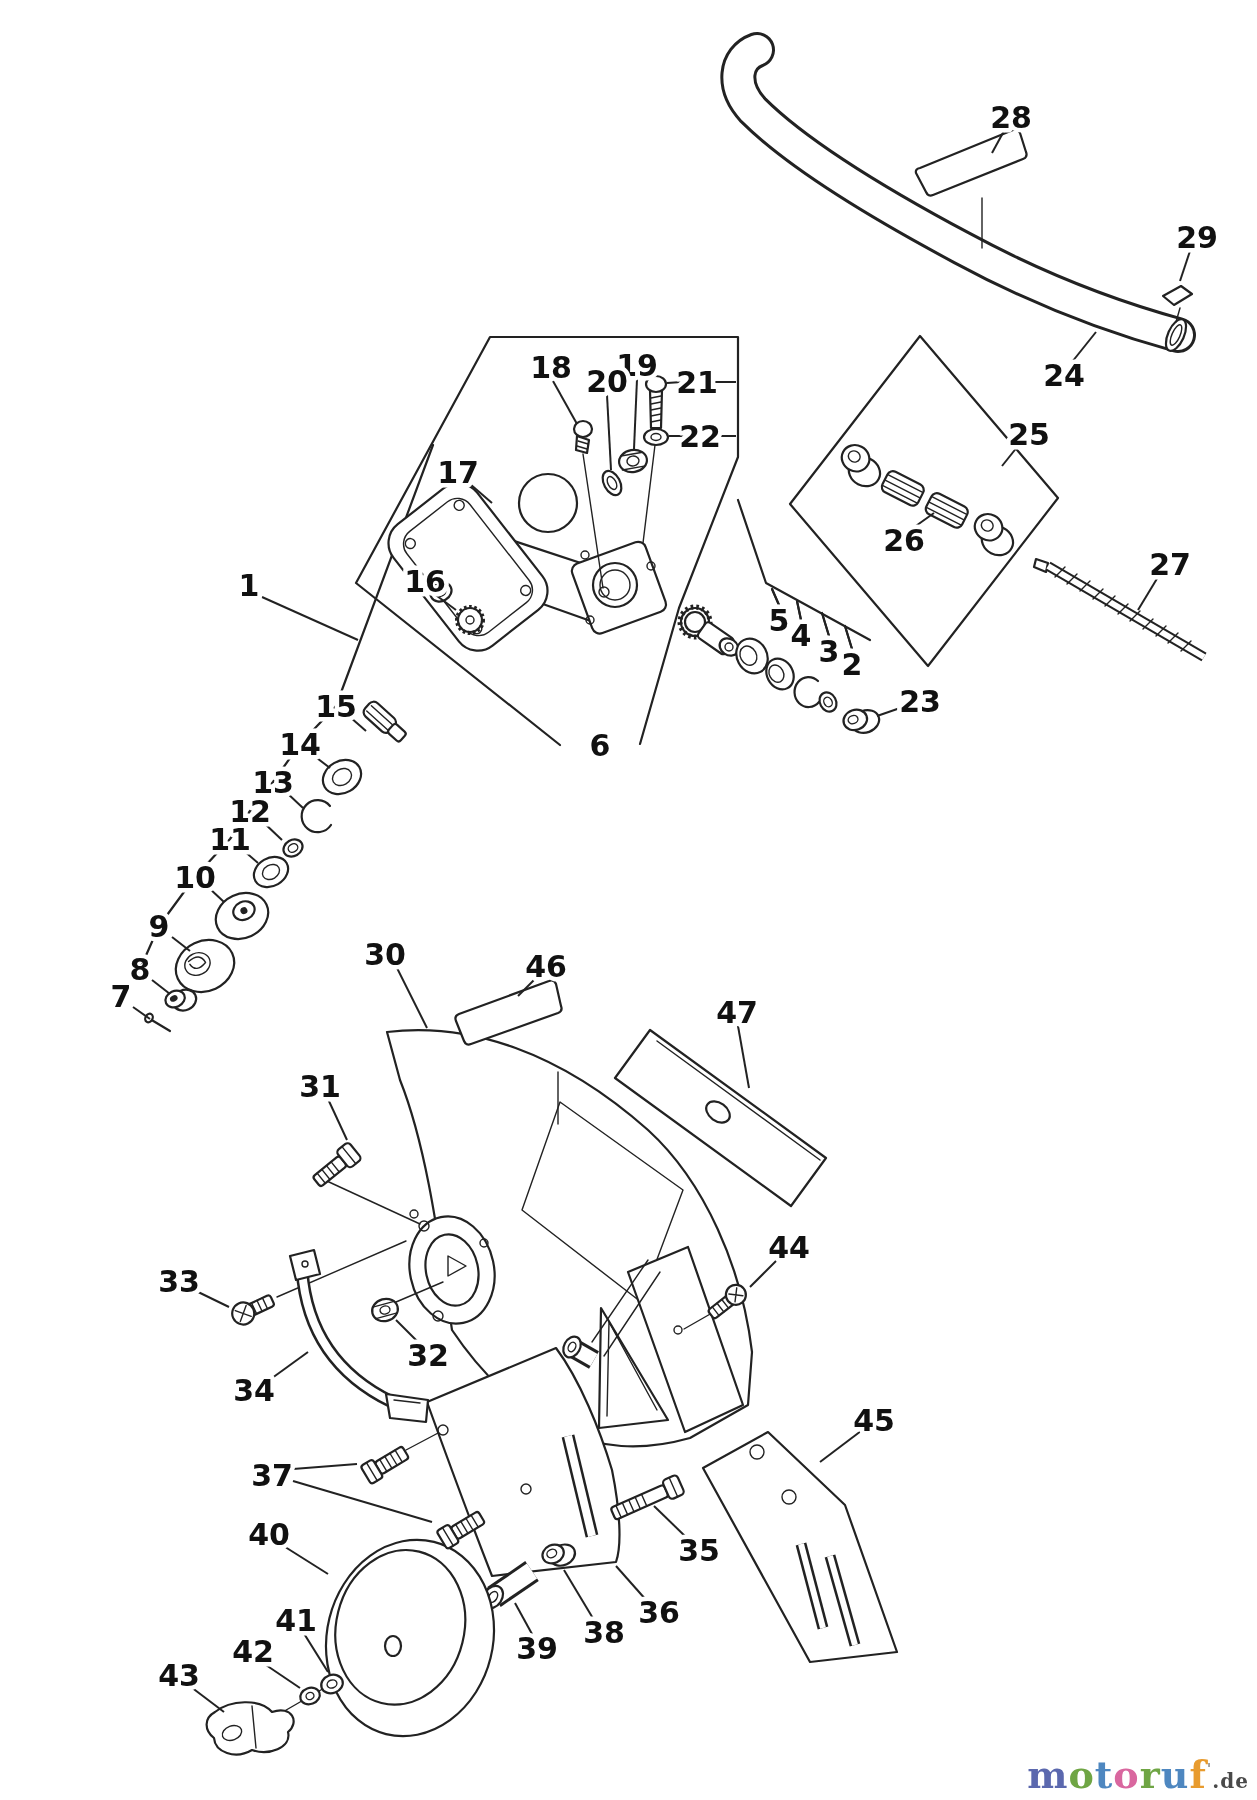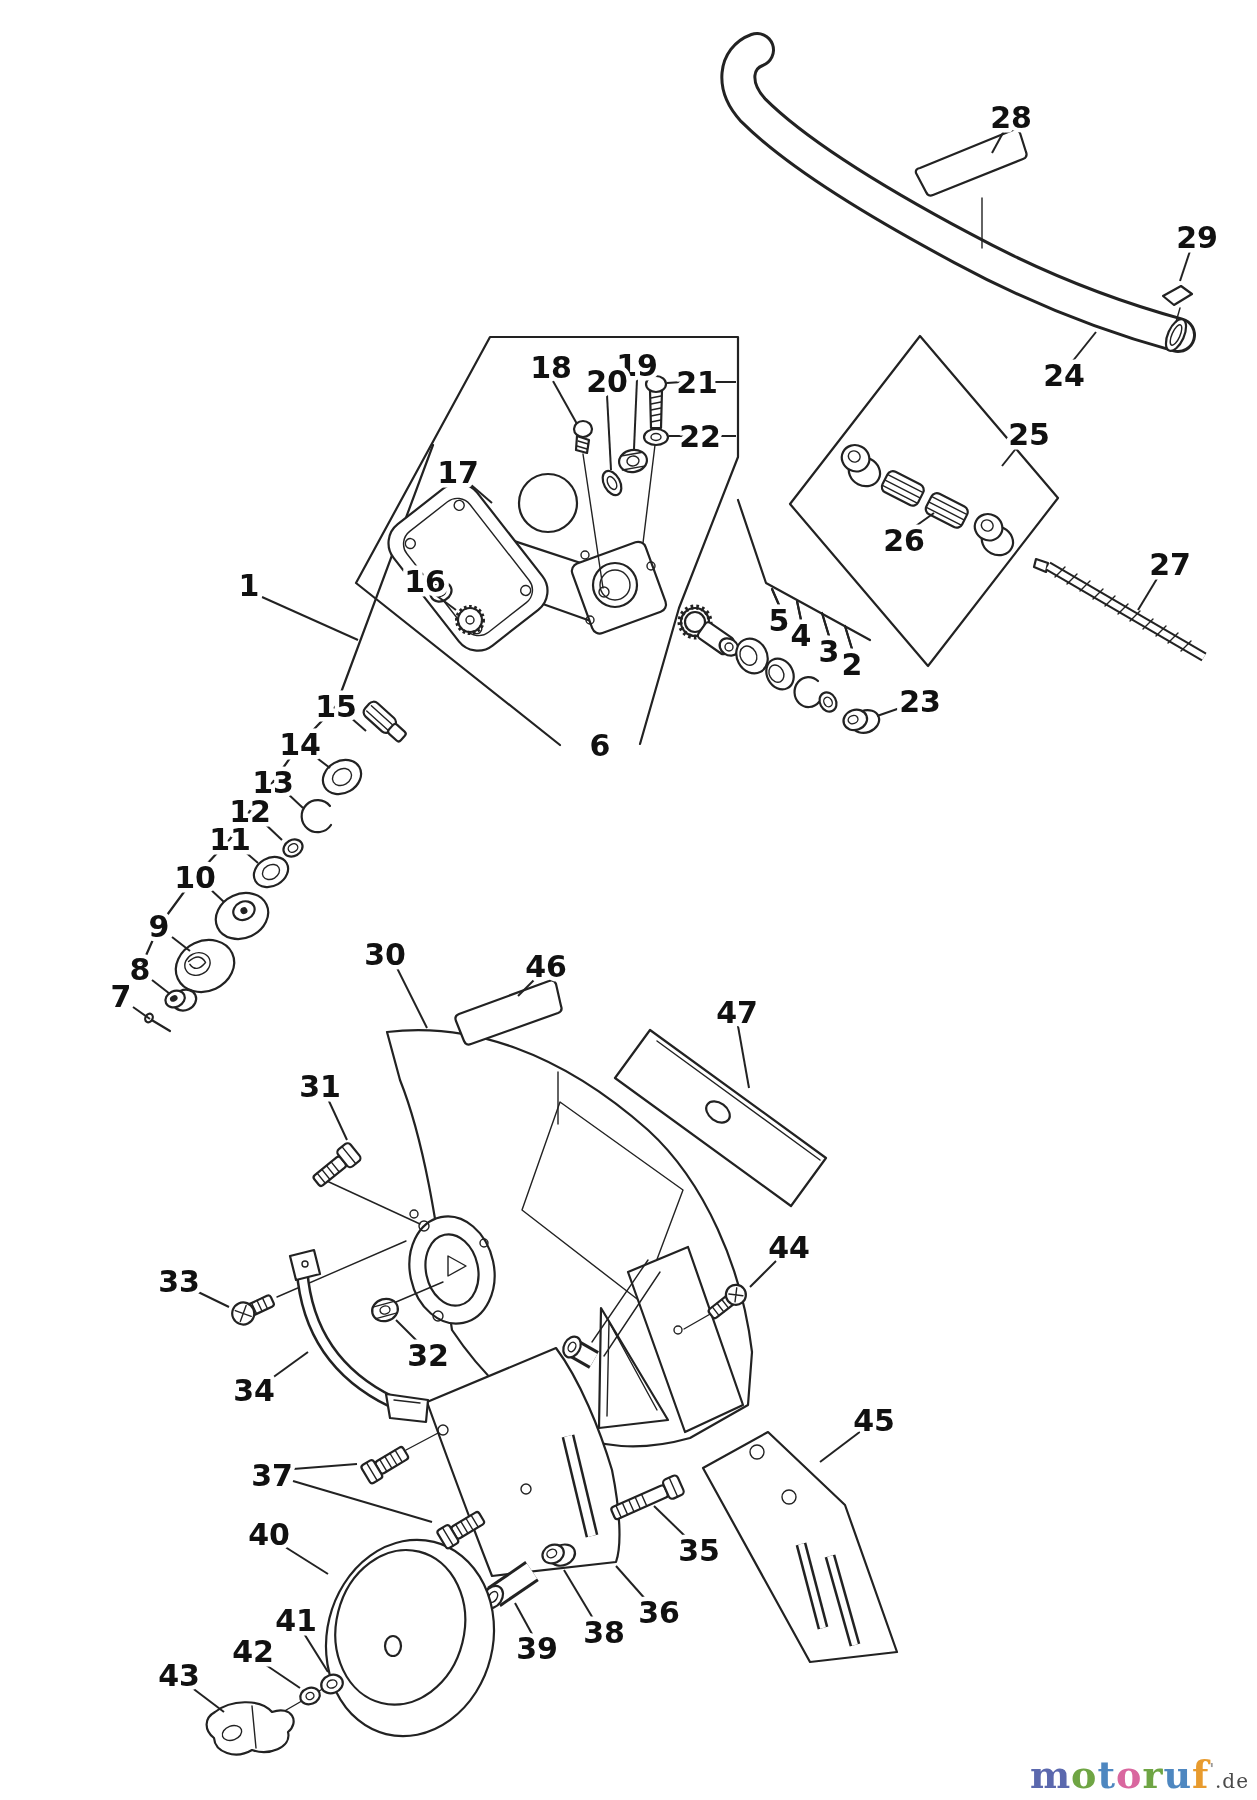--- a/index.html
+++ b/index.html
@@ -8,21 +8,21 @@
   svg { display:block; }
   .s  { fill:none; stroke:#222; stroke-width:2.2; stroke-linejoin:round; stroke-linecap:round; }
   .sw { fill:#fff; stroke:#222; stroke-width:2.2; stroke-linejoin:round; }
   .thin { stroke-width:1.4; }
   .leader { stroke:#222; stroke-width:2; }
   .callout { font-family:"DejaVu Sans", sans-serif; font-weight:bold; font-size:30px; fill:#111;
              text-anchor:middle; paint-order:stroke; stroke:#fff; stroke-width:9px; stroke-linejoin:round; }
   .logo { position:absolute; right:8px; bottom:6px; font-family:"DejaVu Serif", serif;
           font-weight:bold; font-size:38px; line-height:1; letter-spacing:1px; }
   .logo .sup { font-size:15px; vertical-align:super; }
-  .logo-suffix { font-size:20px; color:#4a4a4a; font-weight:normal;text-align:right; }
+  .logo-suffix { font-size:20px; color:#4a4a4a; font-weight:bold;text-align:right; }
 </style>
 </head>
 <body>
 
 <div class="stage">
 <svg id="diagram-svg" width="1257" height="1800" viewBox="0 0 1257 1800" xmlns="http://www.w3.org/2000/svg">
 
   <g>
     <path class="s" d="M 790 504 L 920 336 L 1058 498 L 928 666 Z"></path>
   </g>

